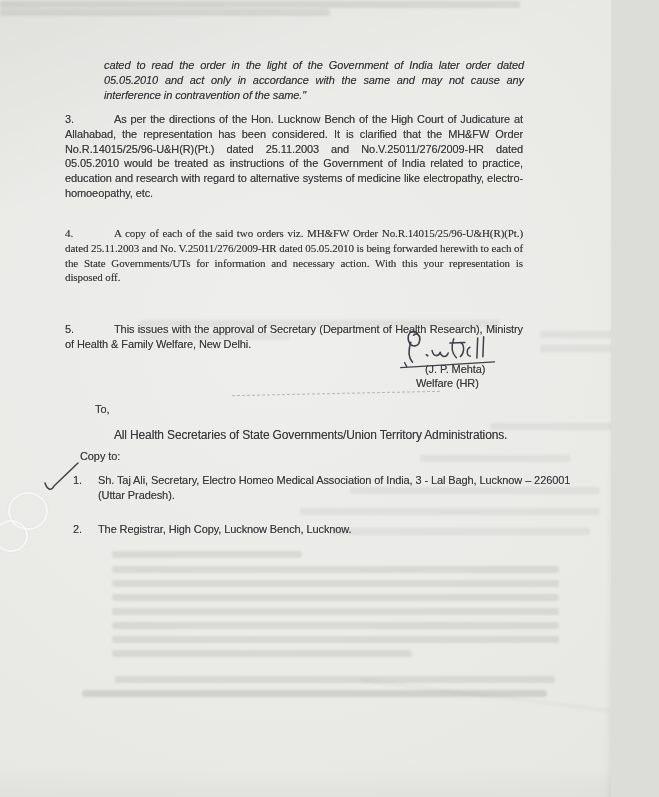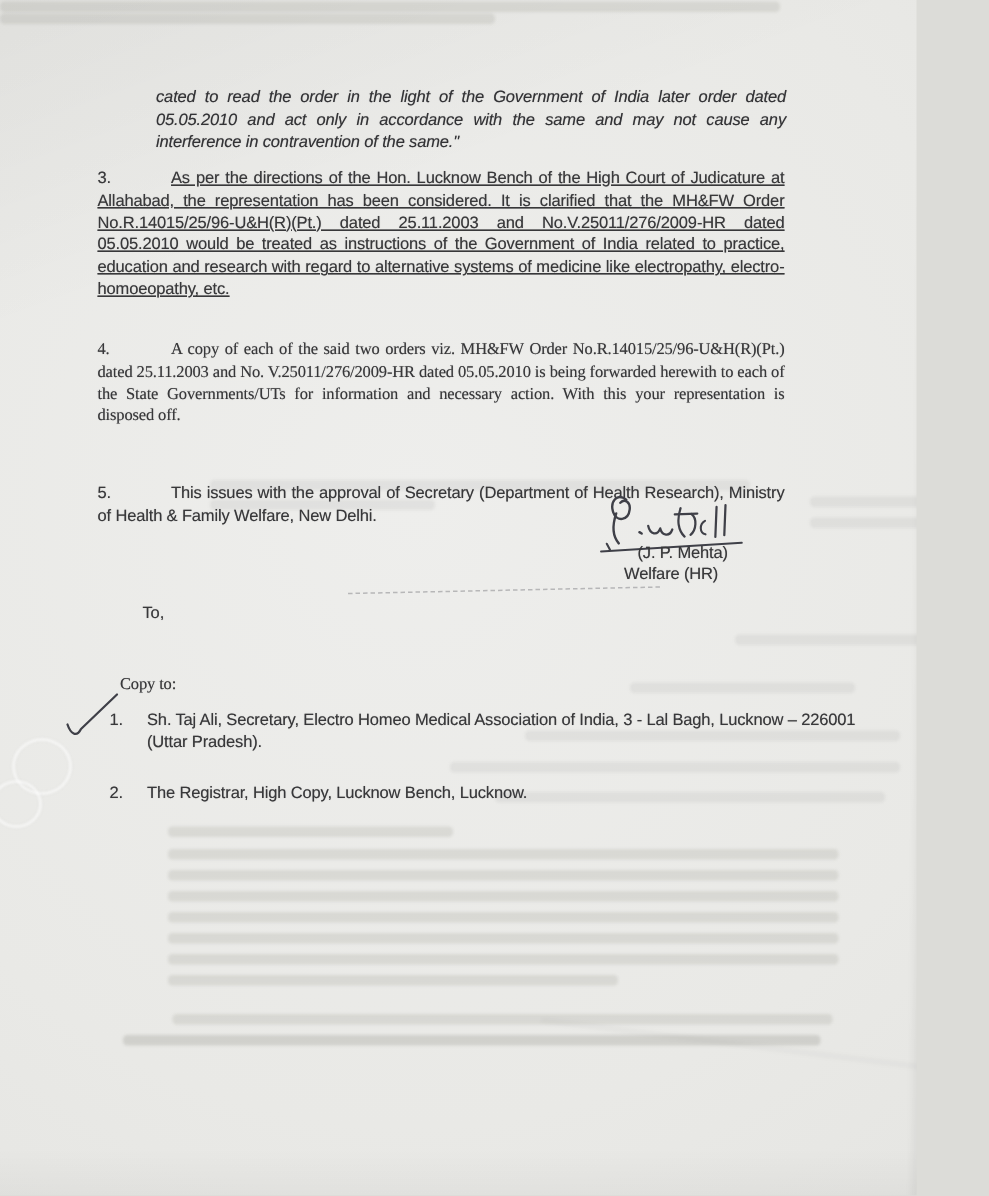--- a/index.html
+++ b/index.html
@@ -43,27 +43,27 @@
     position:absolute;font-size:11px;line-height:14.8px;
     letter-spacing:-0.1px;color:#38383a;
     text-shadow:0 0 0.5px rgba(56,56,58,0.55);
   }
   .quote{
     left:104px;top:58px;width:420px;font-style:italic;
     text-align:justify;line-height:15px;color:#333336;
   }
   .para{left:65px;width:458px;text-align:justify;}
   .para .num{display:inline-block;width:49px;font-style:normal;}
-  .p3{top:112px;text-decoration:underline;} .p4{top:226px;font-family:Liberation Serif, serif;} .p5{top:294px;margin-top:28px;}
+  .p3{top:112px;} .p4{top:226px;font-family:Liberation Serif, serif;} .p5{top:294px;margin-top:28px;}
   .sig-script{position:absolute;left:398px;top:325px;width:100px;height:44px;}
   .sig-name{left:425px;top:362px;}
   .sig-title{left:416px;top:376px;}
   .to-label{left:95px;top:402px;}
   .addressee{left:114px;top:428px;font-size:12px;letter-spacing:-0.15px;}
-  .copyto{left:80px;top:449px;font-family:Liberation Serif, serif;}
+  .copyto{left:80px;top:449px;}
   .copy-item{position:absolute;left:70px;width:505px;display:flex;}
   .copy-item .cnum{flex:none;width:25px;padding-left:3px;}
   .copy-item .ctext{width:478px;}
   .c1{top:473px;} .c2{top:522px;}
   .tick{position:absolute;left:42px;top:461px;width:40px;height:38px;}
   .dash-marks{
     position:absolute;left:232px;top:393px;width:208px;height:0;
     border-top:1px dashed rgba(95,95,102,0.38);
     transform:rotate(-1.2deg);
   }
@@ -126,20 +126,21 @@
       <path d="M 86 13 l -1.5 20" stroke-width="1.5"></path>
       <path d="M 2 41 L 96 38.5" stroke-width="1.3"></path>
     </g>
   </svg>
   <div class="txt sig-name">(J. P. Mehta)</div>
   <div class="txt sig-title">Welfare (HR)</div>
 
   <div class="dash-marks"></div>
 
   <div class="txt to-label">To,</div>
+  <div class="txt addressee">All Health Secretaries of State Governments/Union Territory Administrations.</div>
   <div class="txt copyto">Copy to:</div>
 
   <div class="txt copy-item c1">
     <span class="cnum">1.</span>
     <div class="ctext">Sh. Taj Ali, Secretary, Electro Homeo Medical Association of India, 3 - Lal Bagh, Lucknow – 226001 (Uttar Pradesh).</div>
   </div>
   <div class="txt copy-item c2">
     <span class="cnum">2.</span>
     <div class="ctext">The Registrar, High Copy, Lucknow Bench, Lucknow.</div>
   </div>

